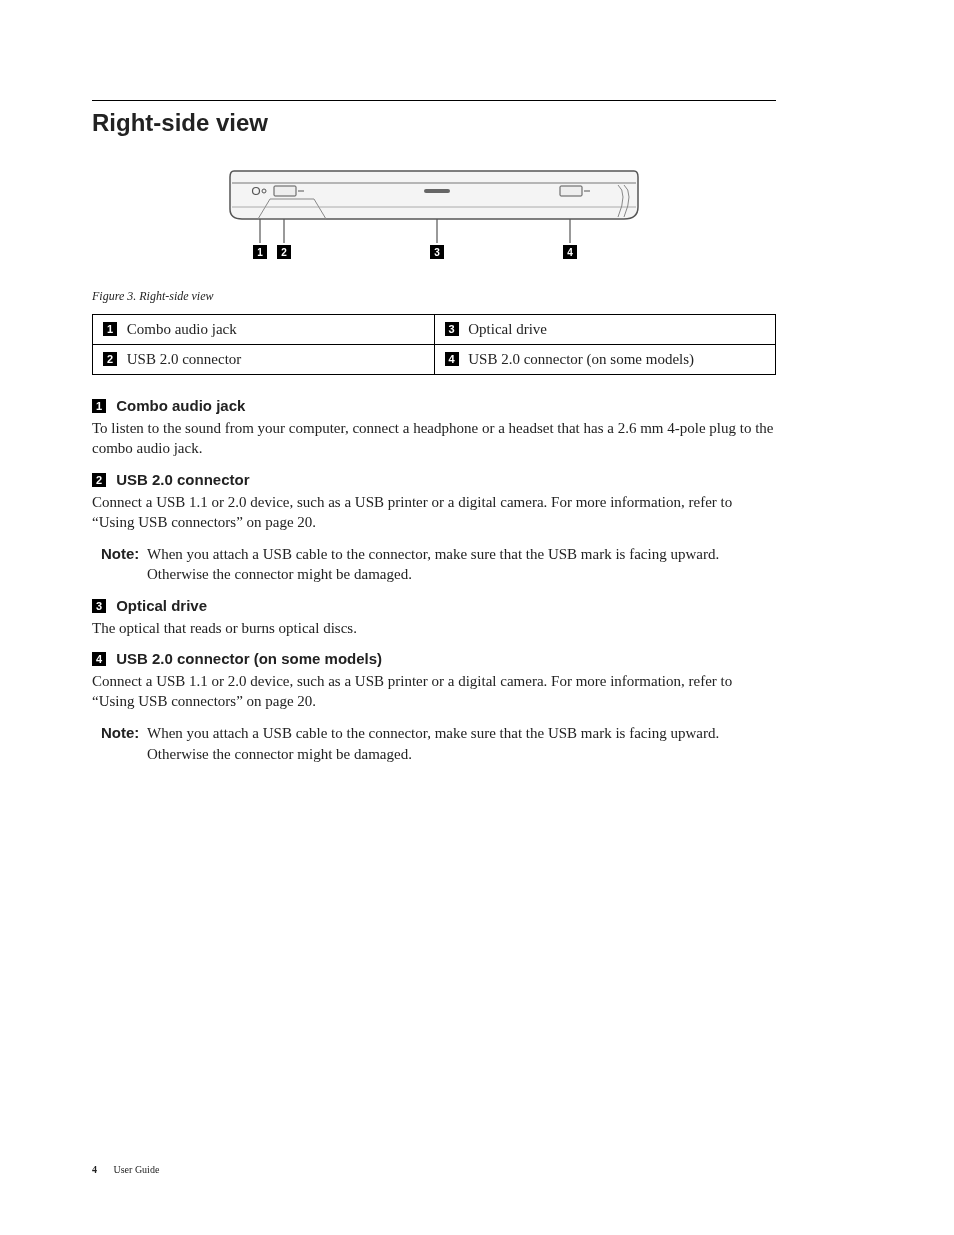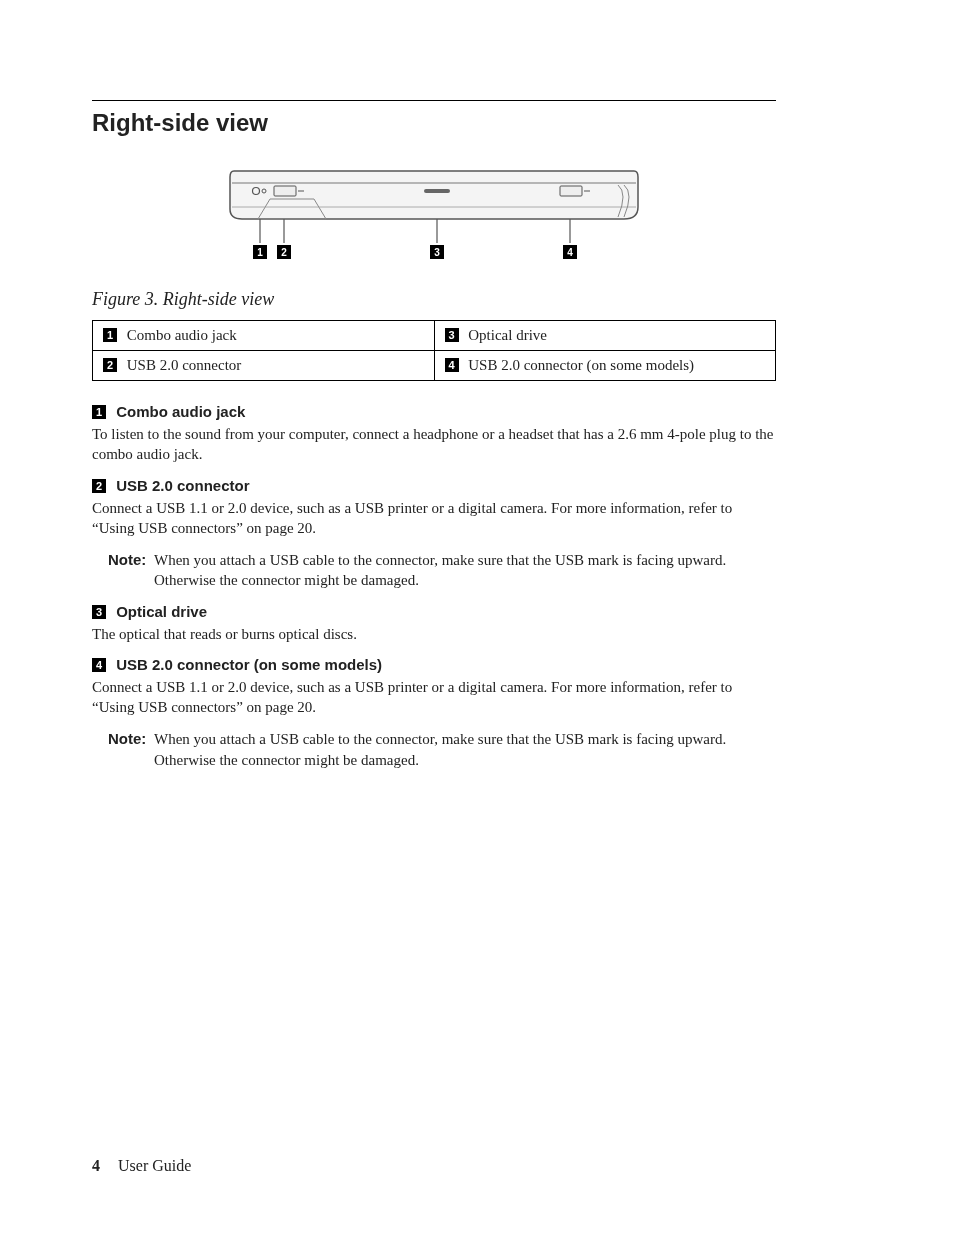--- a/index.html
+++ b/index.html
@@ -30,21 +30,21 @@
   }
   .figure-wrap {
     text-align: center;
     margin-bottom: 12px;
   }
   .figure-wrap svg {
     display: inline-block;
   }
   .figure-caption {
     font-style: italic;
-    font-size: 18px;
+    font-size: 12px;
     margin: 4px 0 10px 0;
     text-align: left;
   }
   .callout-table {
     width: 100%;
     border-collapse: collapse;
     margin-bottom: 22px;
   }
   .callout-table td {
     border: 1px solid #000;
@@ -71,38 +71,38 @@
     font-weight: bold;
     font-size: 15px;
     margin: 12px 0 4px 0;
   }
   .item-heading .num { vertical-align: 1px; }
   p.body {
     margin: 2px 0 12px 0;
     line-height: 1.35;
   }
   .note {
-    margin: 6px 0 12px 16px;
+    margin: 6px 0 12px 9px;
     line-height: 1.35;
     display: flex;
   }
   .note .note-label {
     font-family: Arial, Helvetica, sans-serif;
     font-weight: bold;
     min-width: 44px;
   }
   .note .note-text {
     flex: 1;
     padding-left: 2px;
   }
   .footer {
     position: absolute;
     bottom: 60px;
     left: 92px;
-    font-size: 16px;
+    font-size: 10px;
   }
   .footer .pagenum {
     font-weight: bold;
     margin-right: 14px;
   }
 </style>
 </head>
 <body>
 
 <div class="page">

